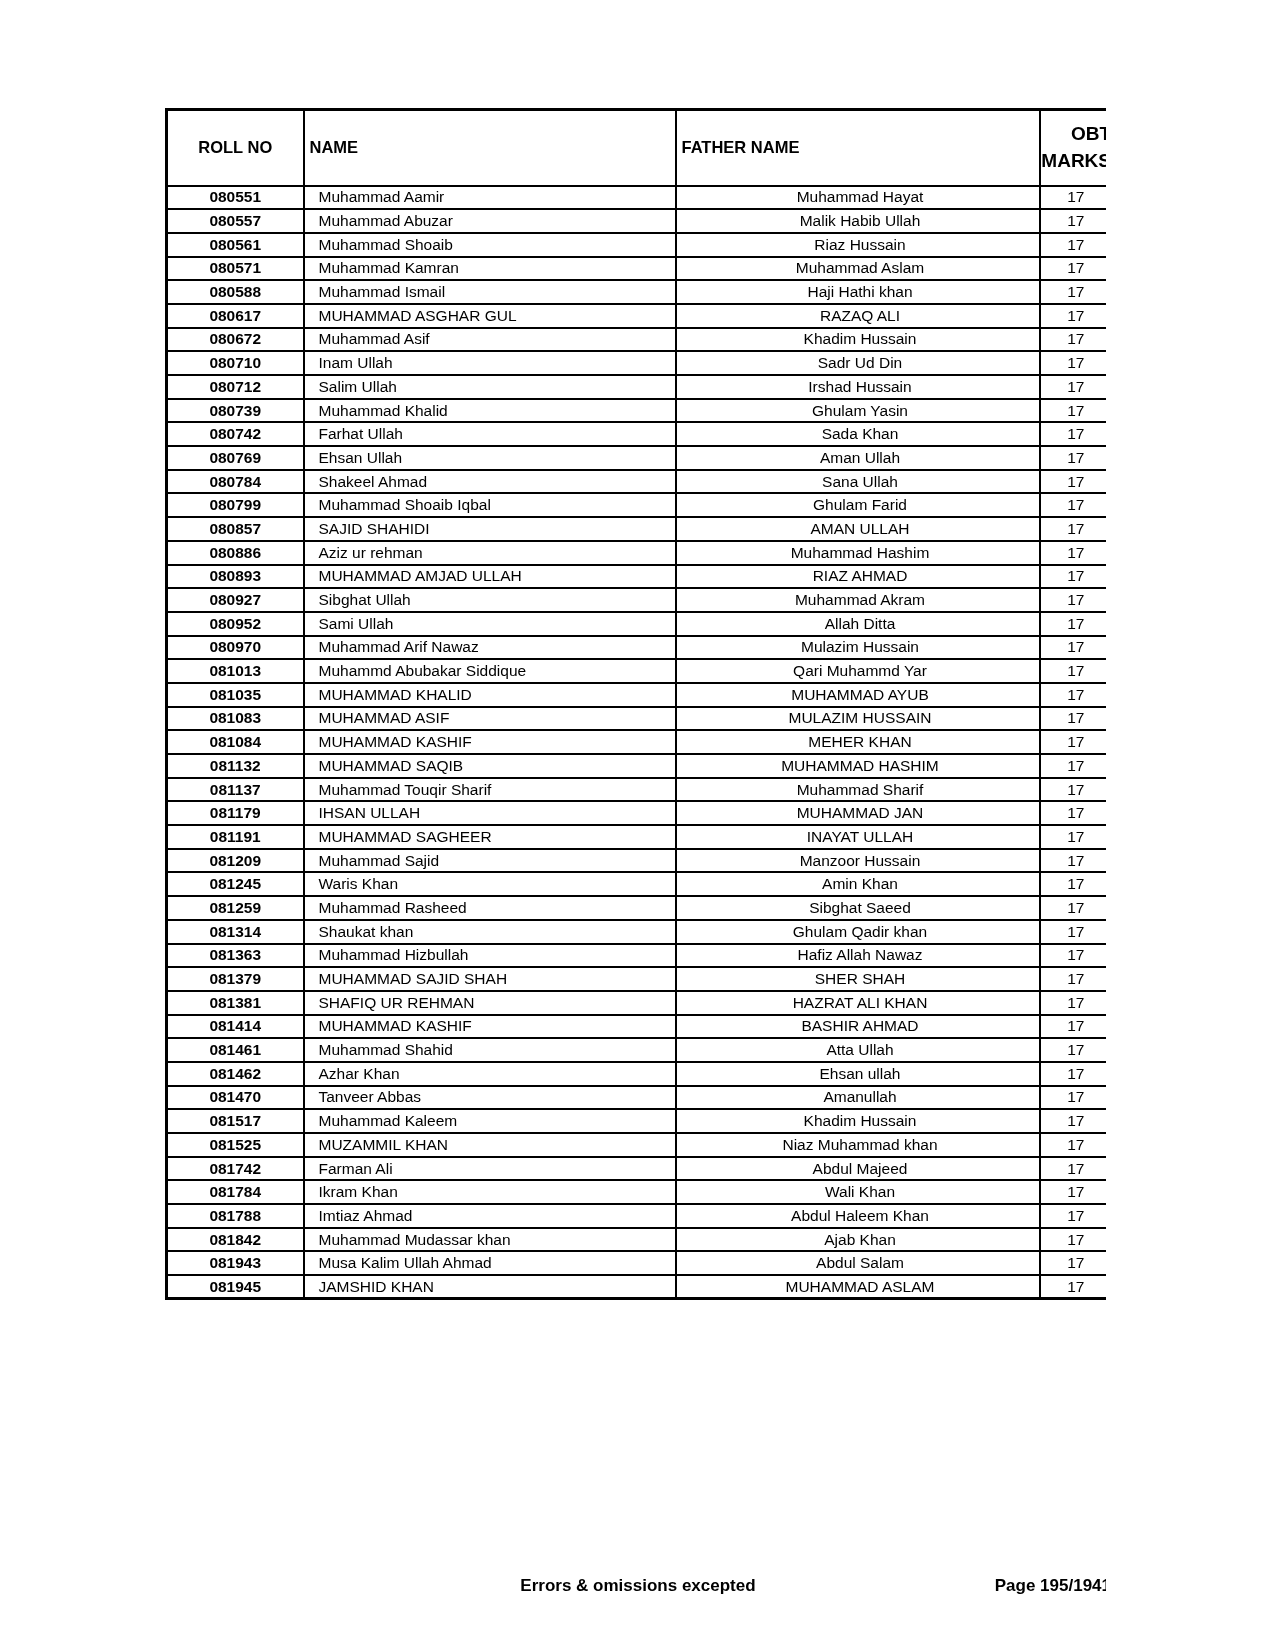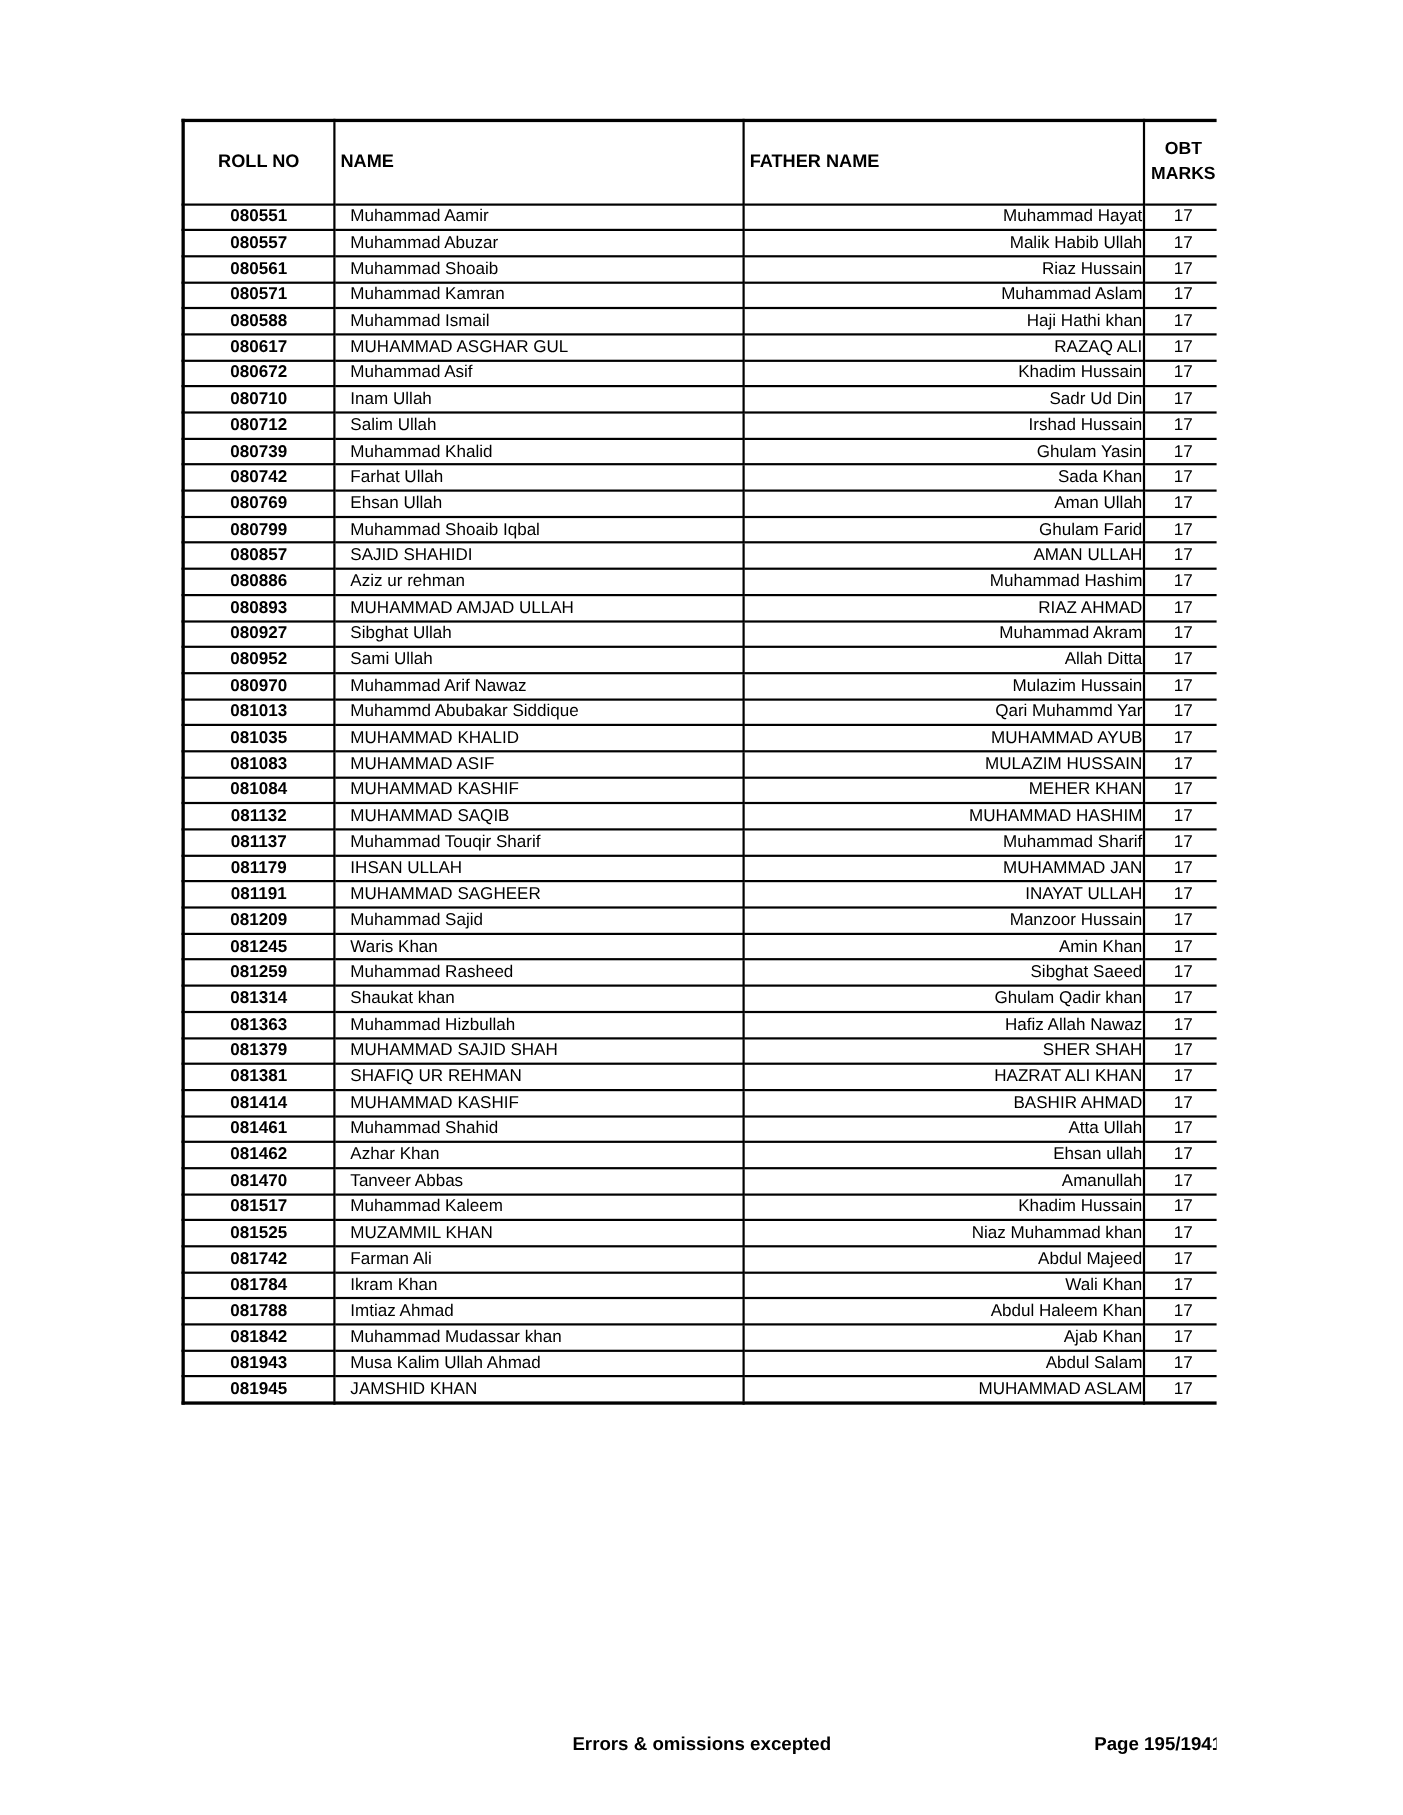--- a/index.html
+++ b/index.html
@@ -38,33 +38,33 @@
     height: 76px;
     font-size: 16.5px;
     font-weight: bold;
     vertical-align: middle;
     background: #ffffff;
   }
   th.h-roll   { text-align: center; }
   th.h-name   { text-align: left; padding-left: 5px; }
   th.h-father { text-align: left; padding-left: 5px; }
   th.h-marks  {
-    text-align: center;
+    text-align: right;
     white-space: pre-line;
     line-height: 1.4;
-    font-size: 16px;
+    font-size: 19px;
   }
   tbody td {
     height: 23.7px;
     font-size: 15.5px;
     vertical-align: middle;
   }
   td.d-roll   { font-weight: bold; text-align: center; margin-left: 21px; }
   td.d-name   { text-align: left; padding-left: 14px; }
-  td.d-father { text-align: right; padding-left: 5px; }
+  td.d-father { text-align: center; padding-left: 5px; }
   td.d-marks  { text-align: center; }
   .footer {
     position: absolute;
     left: 165px; top: 1576px;
     width: 946px;
     height: 24px;
     font-size: 17px;
   }
   .footer .note {
     position: absolute;
@@ -166,20 +166,26 @@
           <td class="d-father">Sada Khan</td>
           <td class="d-marks">17</td>
         </tr>
         <tr>
           <td class="d-roll">080769</td>
           <td class="d-name">Ehsan Ullah</td>
           <td class="d-father">Aman Ullah</td>
           <td class="d-marks">17</td>
         </tr>
         <tr>
+          <td class="d-roll">080784</td>
+          <td class="d-name">Shakeel Ahmad</td>
+          <td class="d-father">Sana Ullah</td>
+          <td class="d-marks">17</td>
+        </tr>
+        <tr>
           <td class="d-roll">080799</td>
           <td class="d-name">Muhammad Shoaib Iqbal</td>
           <td class="d-father">Ghulam Farid</td>
           <td class="d-marks">17</td>
         </tr>
         <tr>
           <td class="d-roll">080857</td>
           <td class="d-name">SAJID SHAHIDI</td>
           <td class="d-father">AMAN ULLAH</td>
           <td class="d-marks">17</td>

